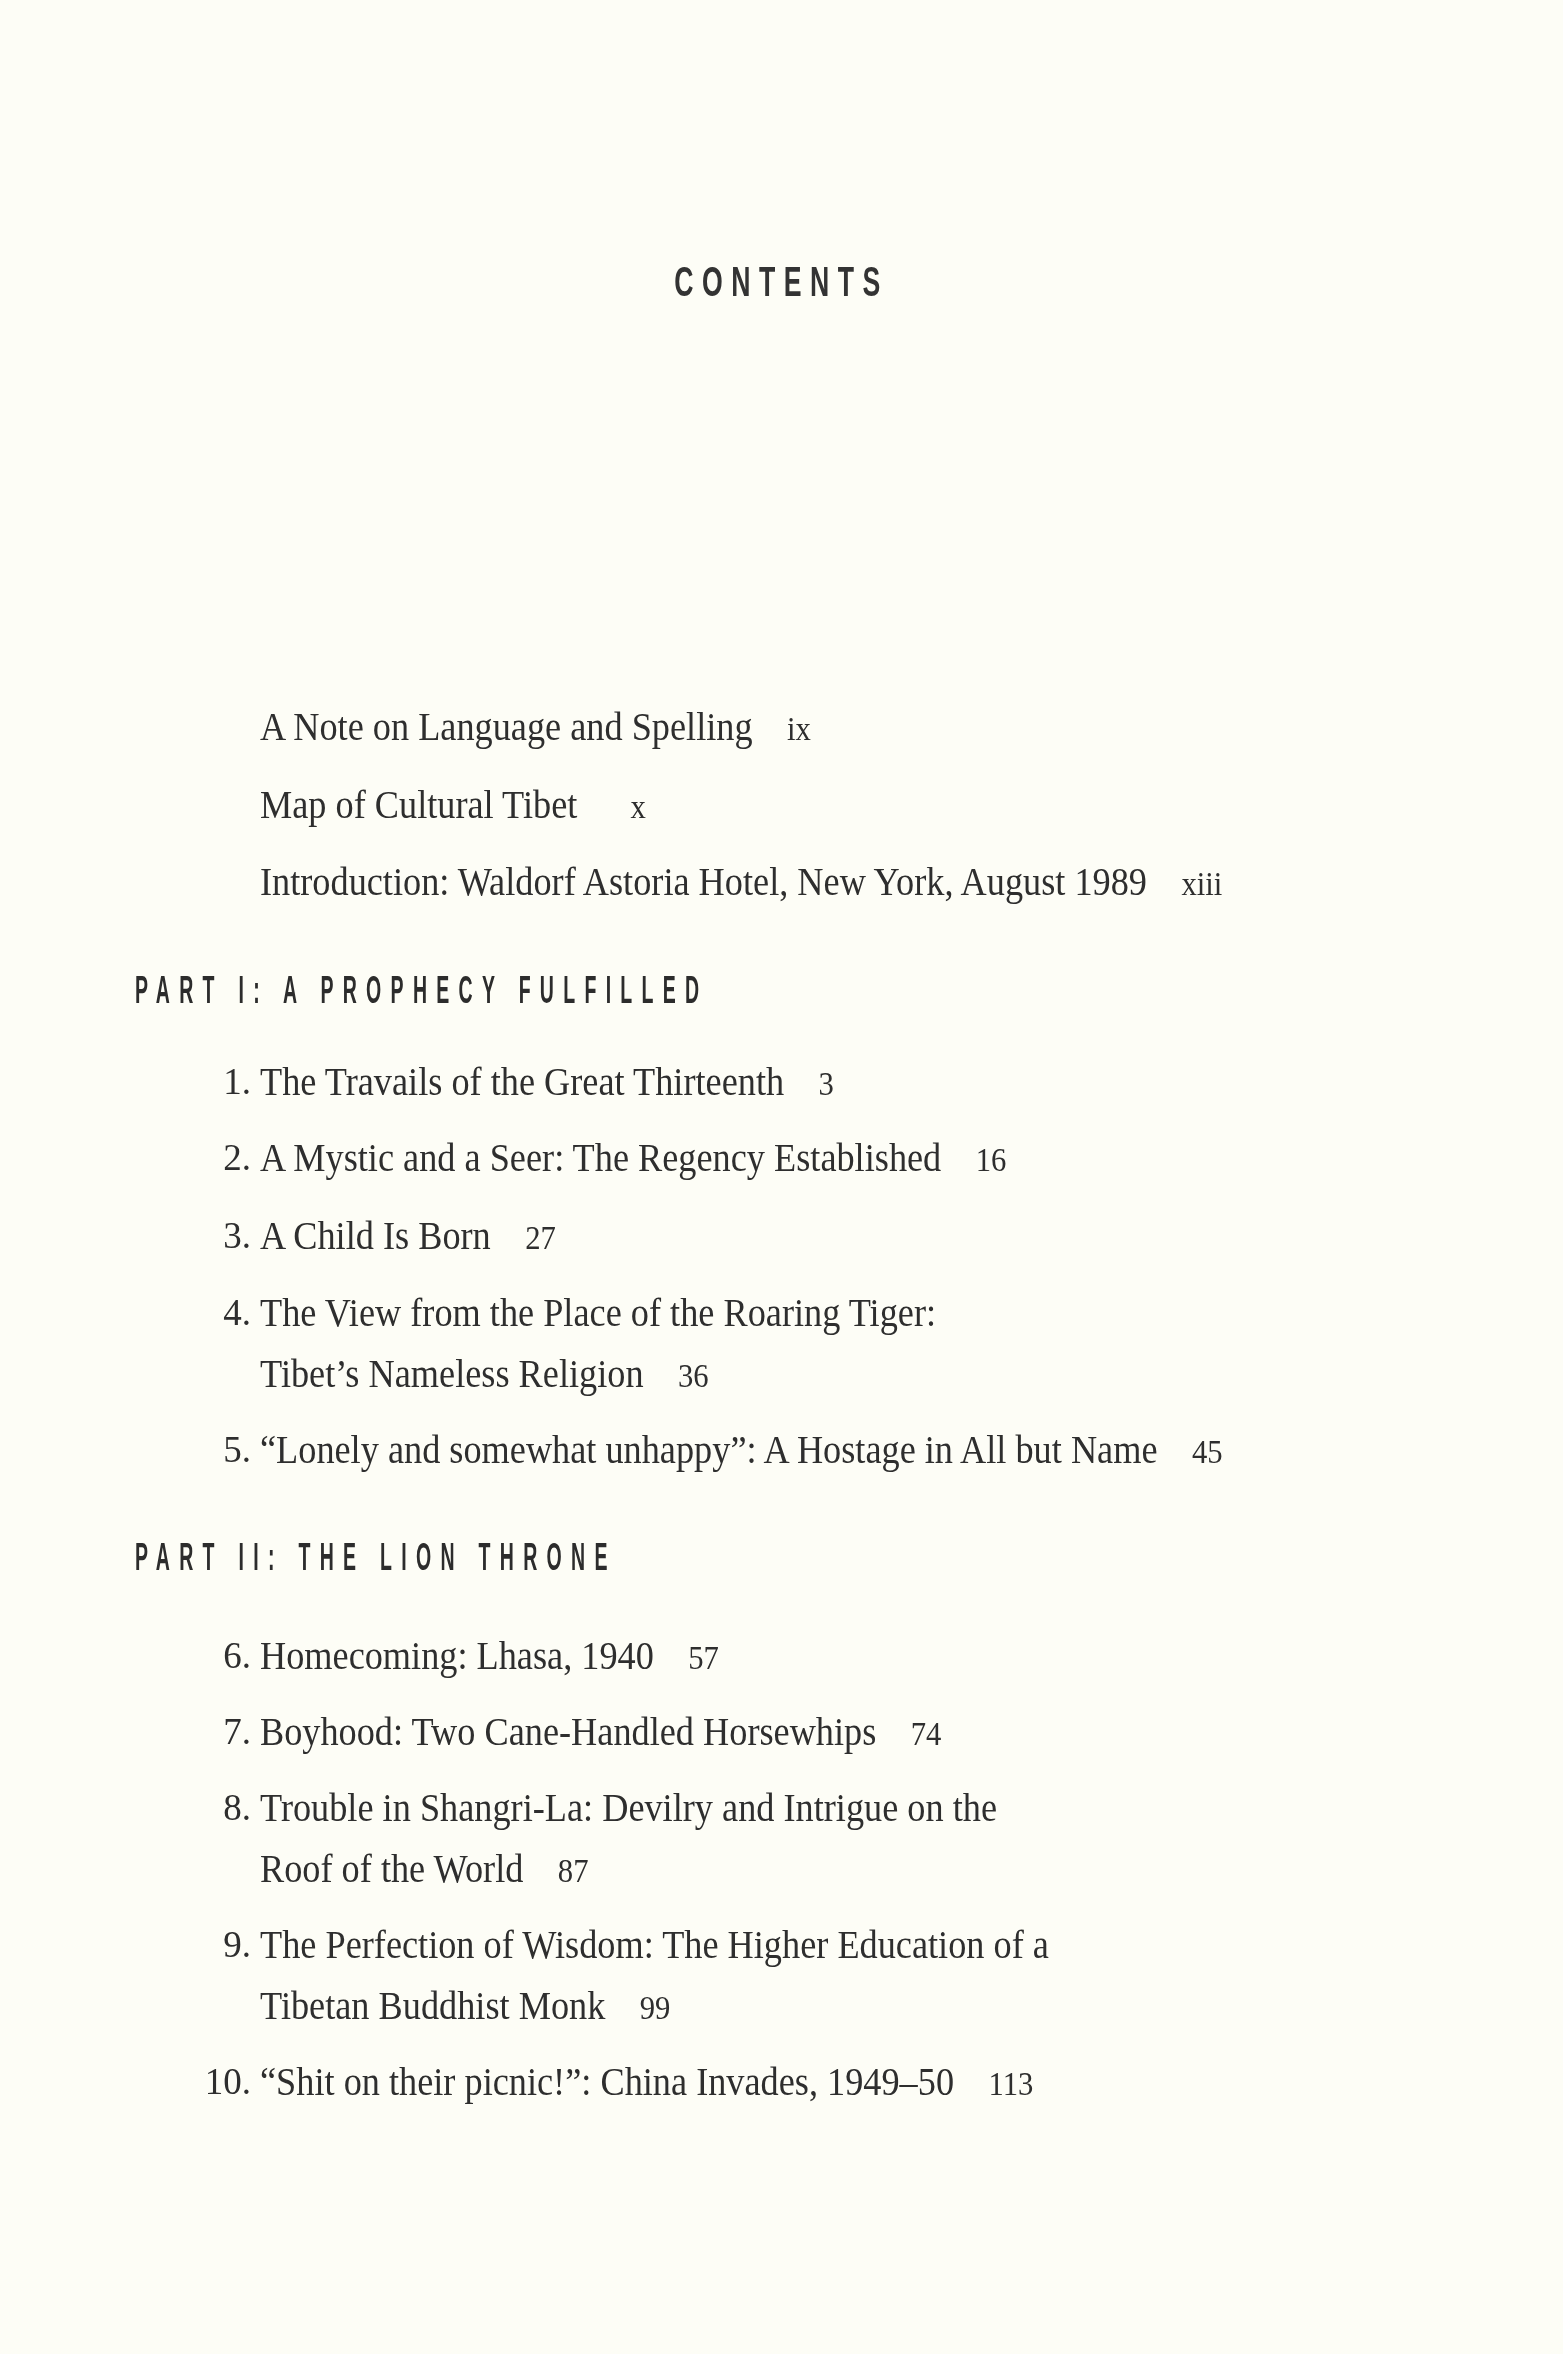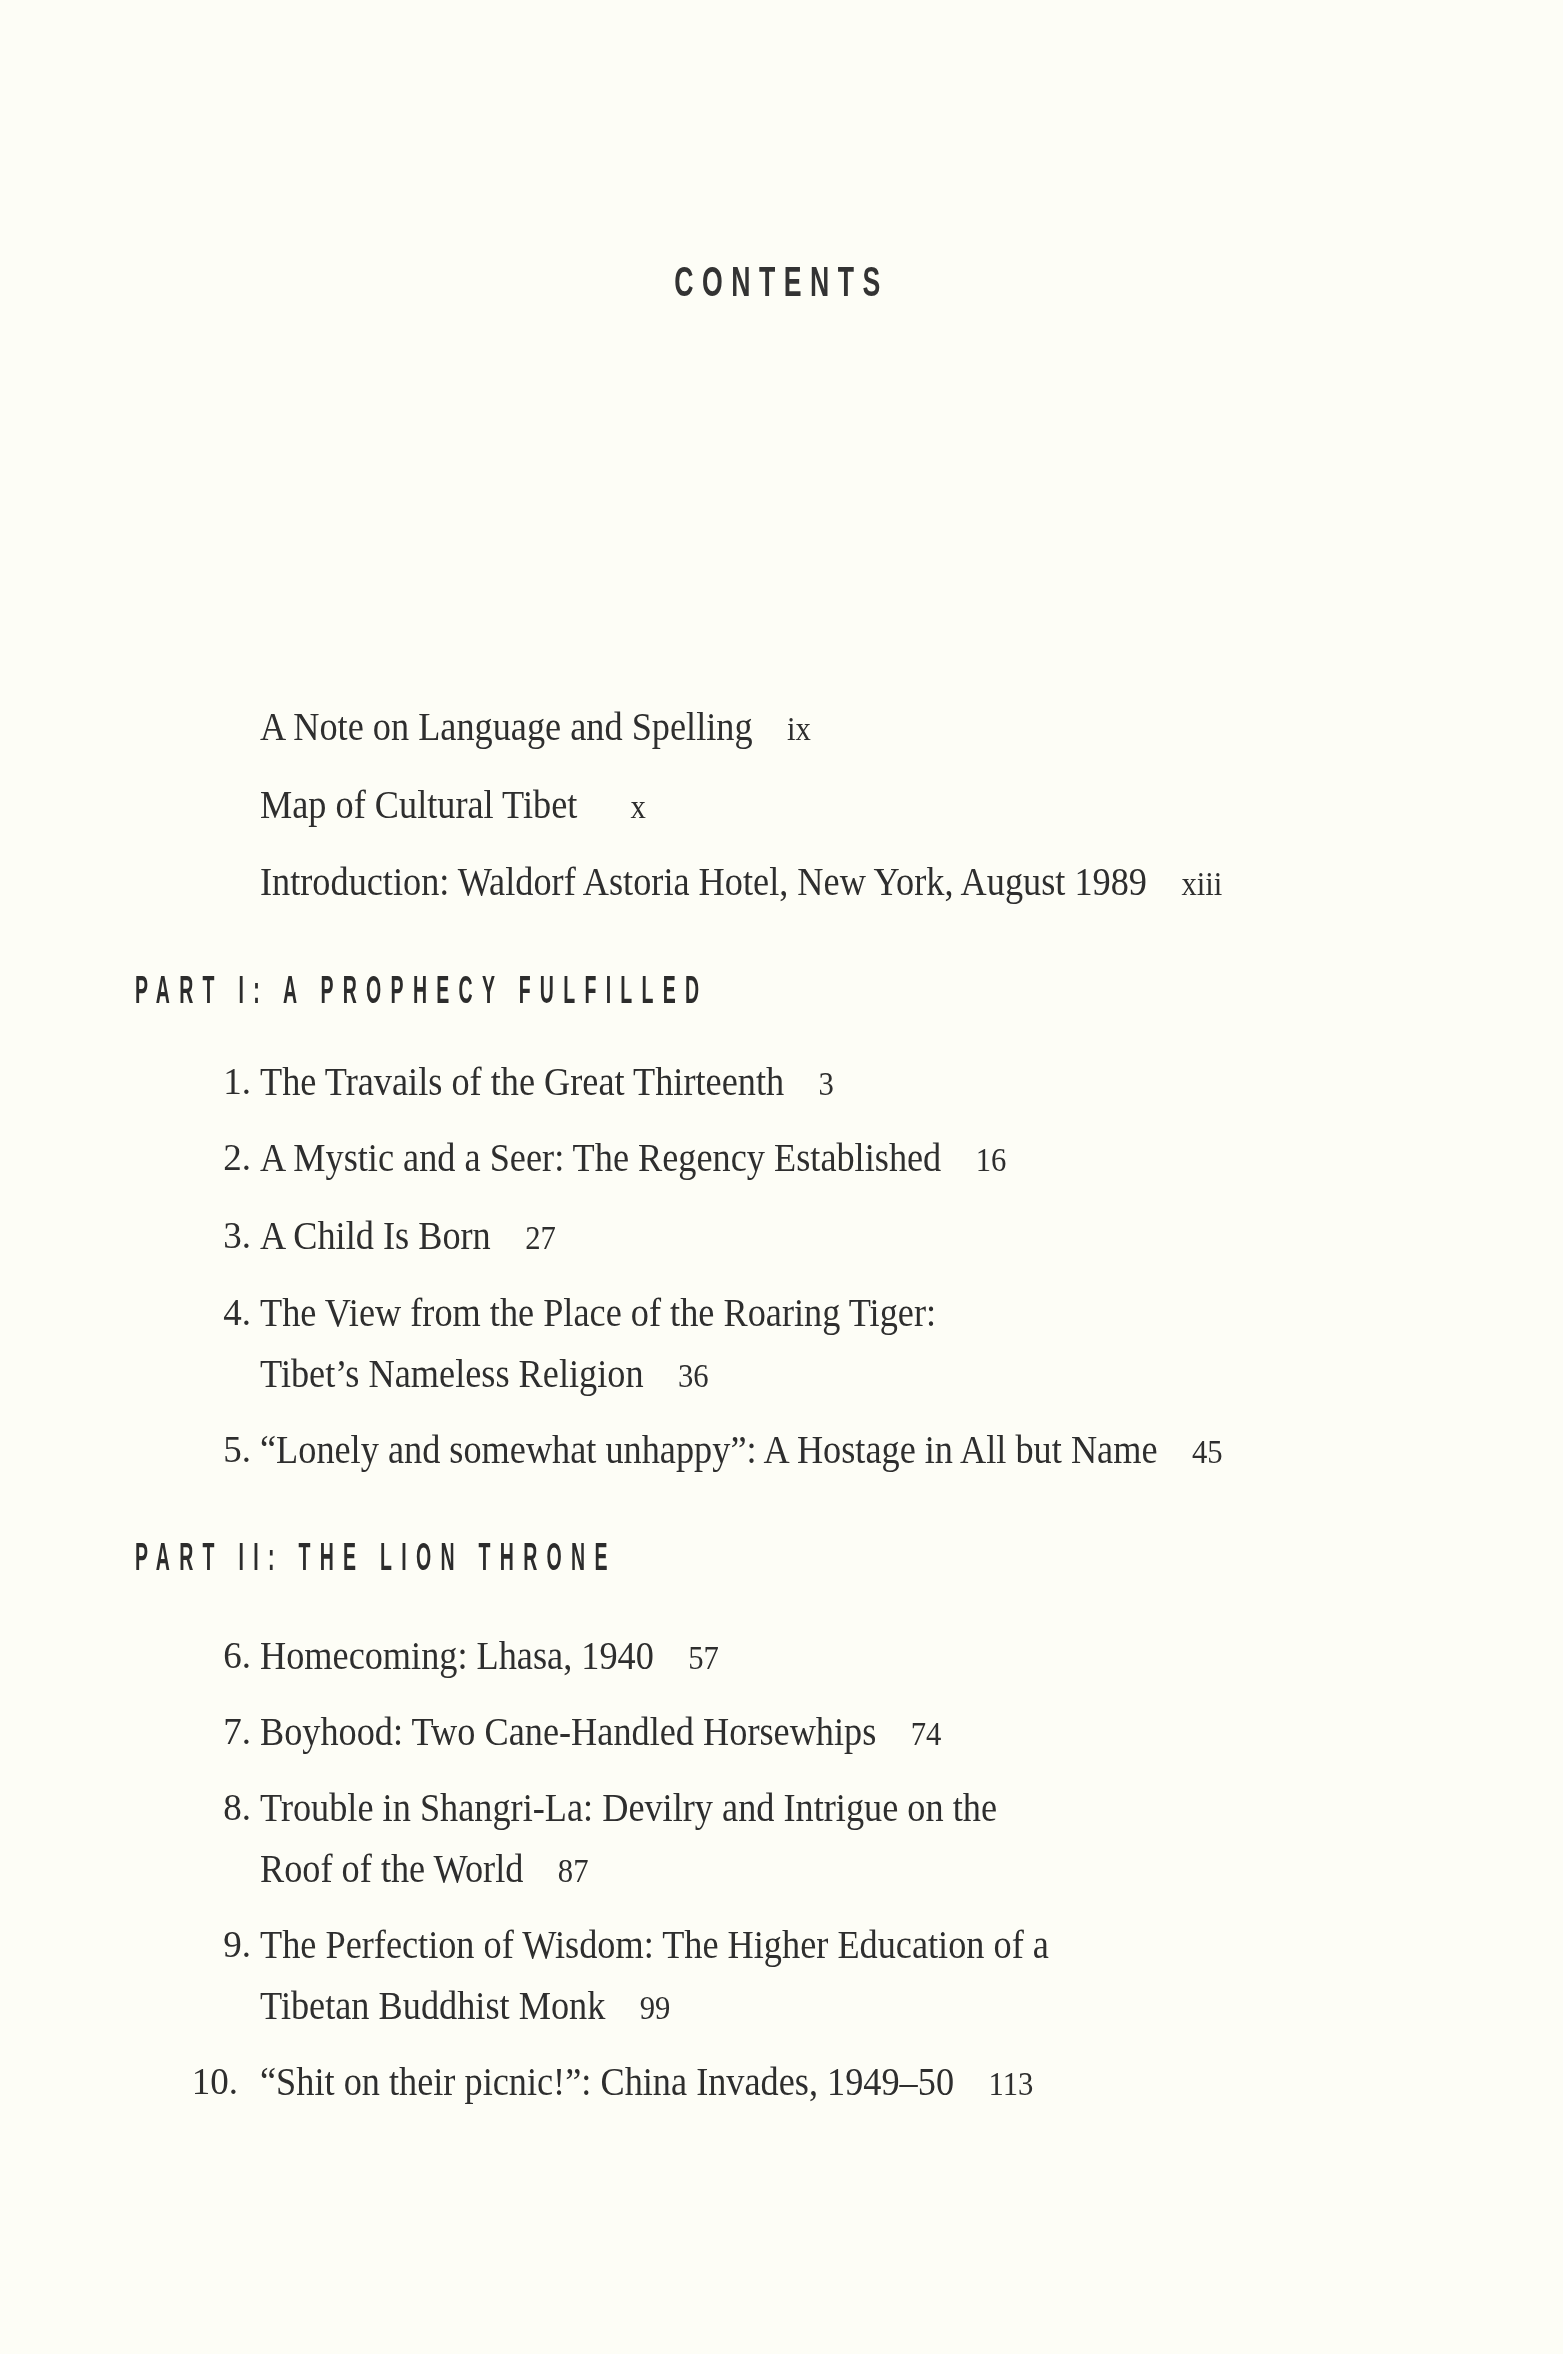--- a/index.html
+++ b/index.html
@@ -46,15 +46,15 @@
 <div class="line" style="left:260px;top:1701px;"><span>Boyhood: Two Cane-Handled Horsewhips</span><span class="pg">74</span></div>
 
 <div class="num" style="left:173px;top:1777px;">8.</div>
 <div class="line" style="left:260px;top:1777px;">Trouble in Shangri-La: Devilry and Intrigue on the</div>
 <div class="line" style="left:260px;top:1838px;"><span>Roof of the World</span><span class="pg">87</span></div>
 
 <div class="num" style="left:173px;top:1914px;">9.</div>
 <div class="line" style="left:260px;top:1914px;">The Perfection of Wisdom: The Higher Education of a</div>
 <div class="line" style="left:260px;top:1975px;"><span>Tibetan Buddhist Monk</span><span class="pg">99</span></div>
 
-<div class="num" style="left:160px;top:2051px;">10.</div>
+<div class="num" style="left:173px;top:2051px;">10.</div>
 <div class="line" style="left:260px;top:2051px;"><span>“Shit on their picnic!”: China Invades, 1949–50</span><span class="pg">113</span></div>
 
 
 </body></html>

